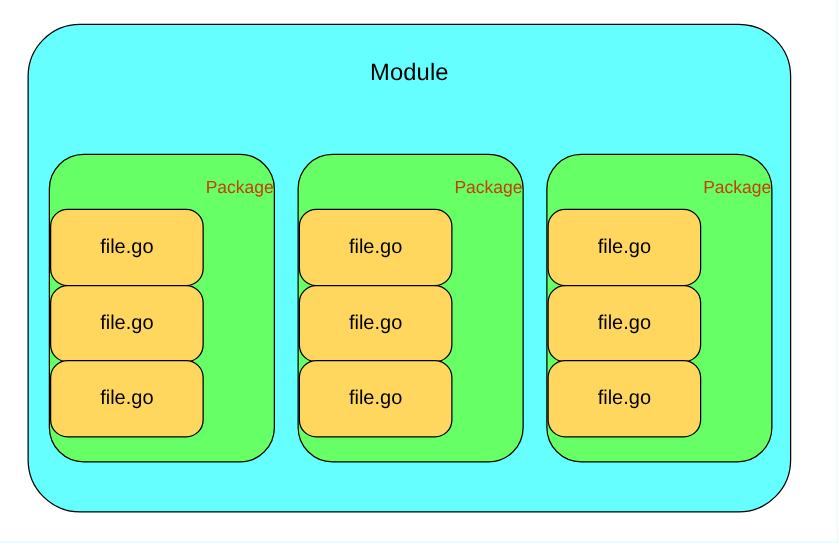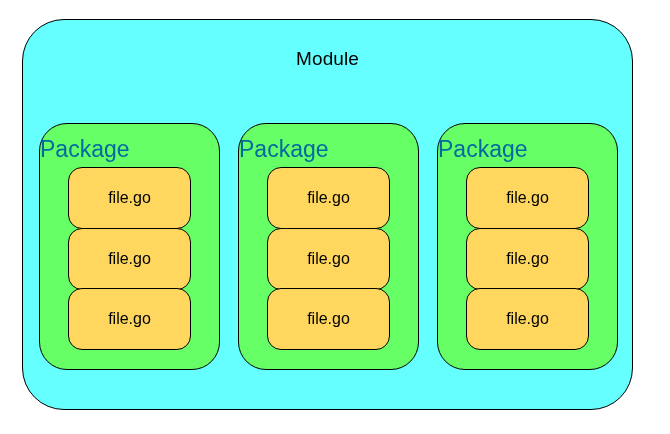--- a/index.html
+++ b/index.html
@@ -67,34 +67,33 @@
     background: #66ff66;
     border: 1.3px solid #000000;
     border-radius: 28px;
   }
 
   .package-title {
     position: absolute;
     left: 0;
     top: 15px;
     width: 100%;
-    text-align: left;
-    font-size: 23px;
+    text-align: right;
+    font-size: 14px;
     line-height: 20px;
-    color: #0369a1;
+    color: #c2410c;
   }
 
   .file-list {
     position: absolute;
     left: 0;
     top: 43px;
     width: 100%;
     display: flex;
     flex-direction: column;
-    align-items: center;
   }
 
   .file-box {
     box-sizing: border-box;
     width: 123px;
     height: 62px;
     background: #ffd75e;
     border: 1.3px solid #000000;
     border-radius: 14px;
     display: flex;

